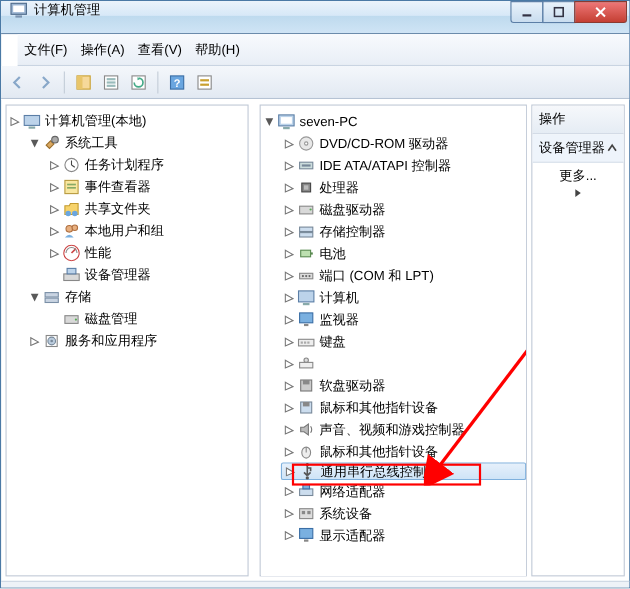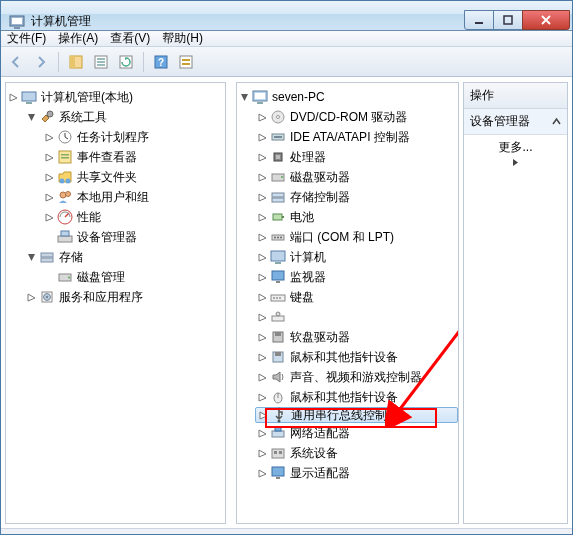--- a/index.html
+++ b/index.html
@@ -17,21 +17,21 @@
   border: 1px solid #4a79a5;
   background: #fff;
   display: flex;
   flex-direction: column;
   box-shadow: 0 0 8px rgba(0,0,0,0.3);
 }
 .titlebar {
   height: 30px;
   background: linear-gradient(to bottom, #eaf3fb 0%, #d7e8f7 45%, #bedaee 46%, #cfe4f5 100%);
   display: flex;
-  align-items: flex-end;
+  align-items: flex-start;
   padding: 0 2px 0 8px;
   color: #000;
   border-bottom: 1px solid #6b8bab;
 }
 .titlebar .app-icon {
   width: 16px; height: 16px; margin-right: 6px;
 }
 .titlebar .title { flex: 1; font-size: 12px; }
 .win-btns { display: flex; gap: 0; }
 .win-btn {
@@ -42,27 +42,28 @@
   font-size: 10px; color: #334; margin-left: -1px;
 }
 .win-btn.min { border-radius: 0 0 0 3px; }
 .win-btn.close {
   width: 48px;
   background: linear-gradient(#e77,#c43f33);
   color: #fff; border-radius: 0 0 3px 0;
   border-color: #8b3a30;
 }
 .menubar {
-  height: 16px;
+  height: 29px;
   background: linear-gradient(#f8fafd,#e8eef6);
   border-bottom: 1px solid #c9d4e2;
   display: flex;
   align-items: center;
   padding: 0 6px;
   gap: 12px;
+  margin-left: 15px;
 }
 .menubar span { cursor: default; }
 .toolbar {
   height: 30px;
   background: linear-gradient(#f4f7fb,#e2e9f2);
   border-bottom: 1px solid #b6c3d4;
   display: flex;
   align-items: center;
   padding: 0 4px;
   gap: 3px;
@@ -81,21 +82,21 @@
 }
 .pane {
   border: 1px solid #c0c9d6;
   margin: 4px;
   background: #fff;
   overflow: auto;
   padding: 4px 0;
 }
 .pane.left { width: 221px; margin-right: 2px; }
 .pane.mid { flex: 1; margin-left: 8px; margin-right: 2px; position: relative; }
-.pane.right { width: 105px; margin-left: 2px; padding: 0; }
+.pane.right { width: 85px; margin-left: 2px; padding: 0; }
 .right-head {
   background: linear-gradient(#f6f8fb,#e5ecf4);
   border-bottom: 1px solid #cfd8e4;
   padding: 4px 6px;
   font-size: 12px;
 }
 .right-subhead {
   background: #eef4fb;
   border-bottom: 1px solid #d6dfe9;
   padding: 4px 6px;

